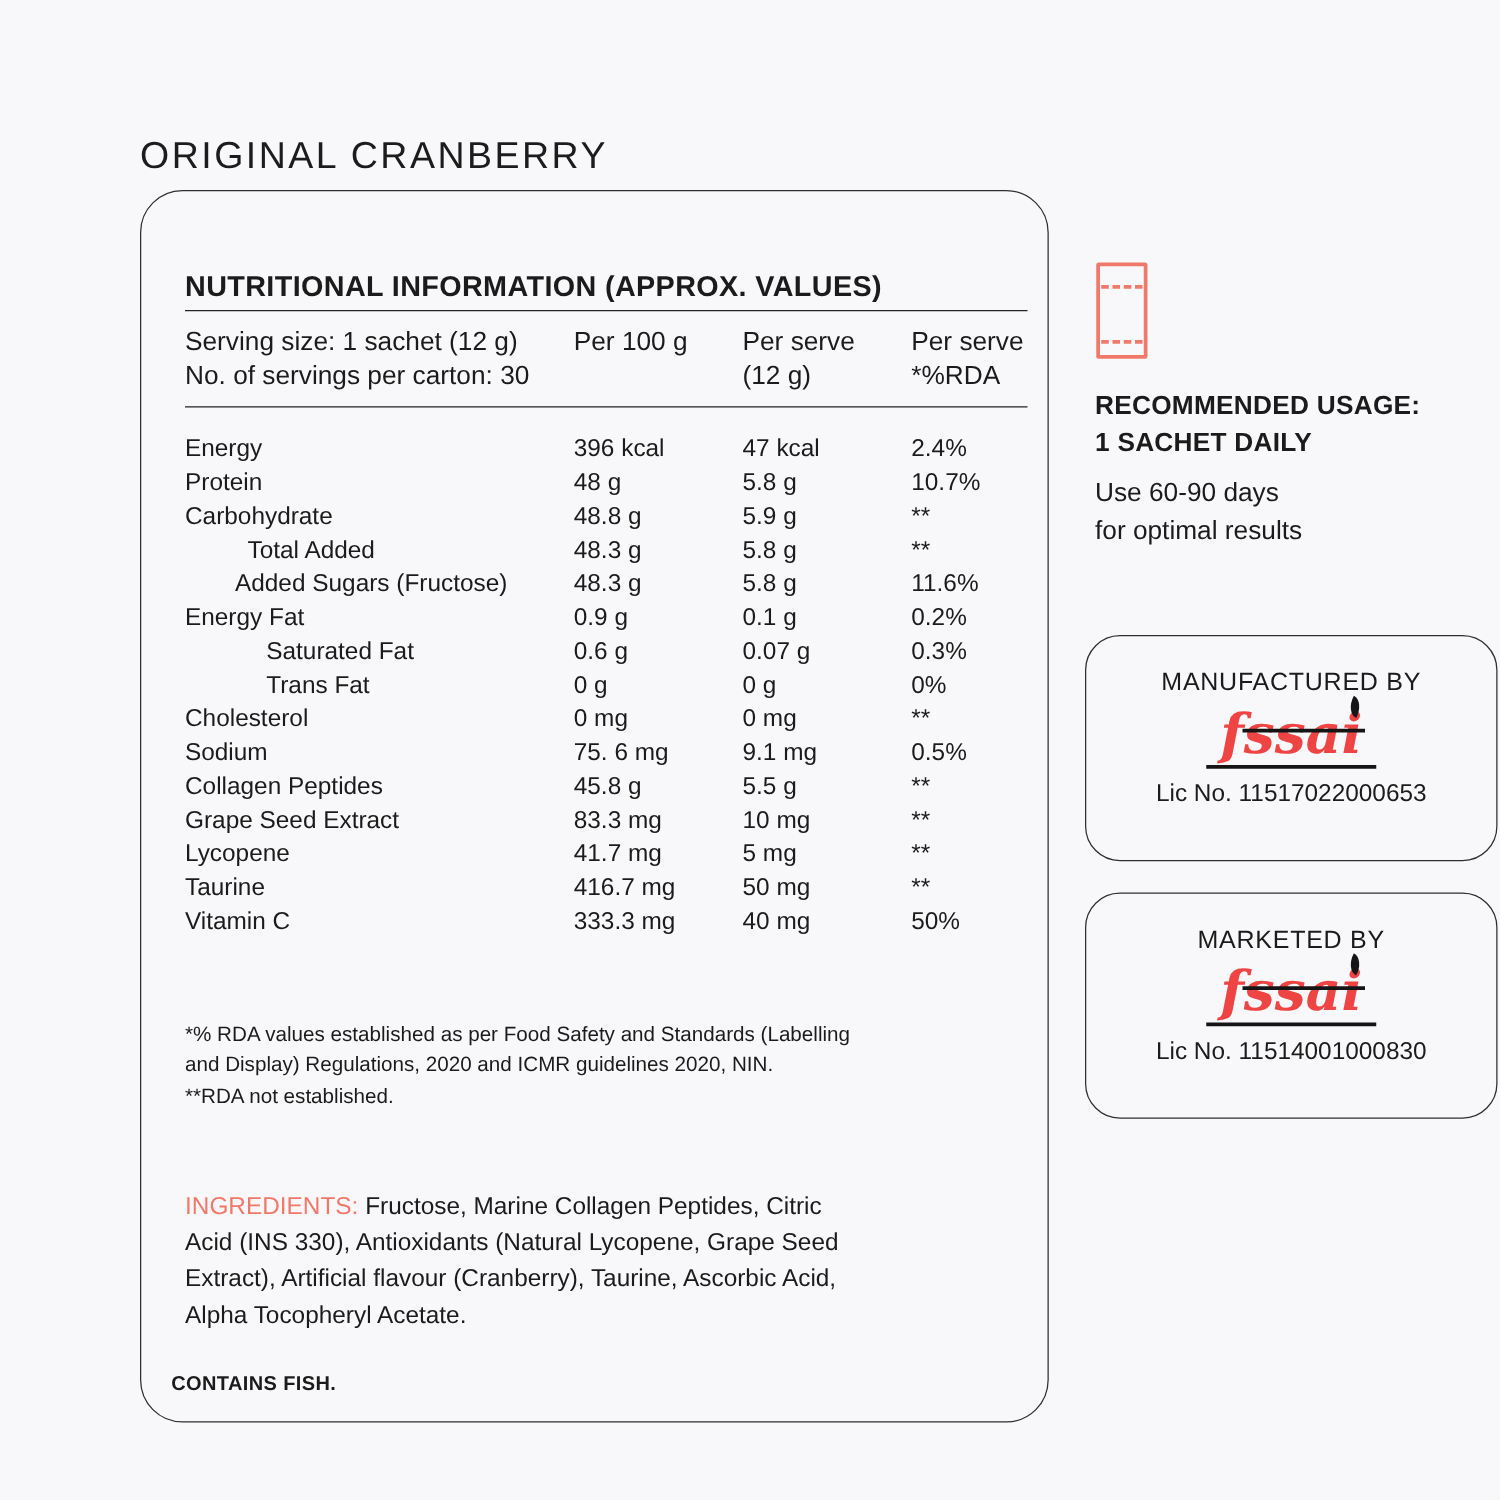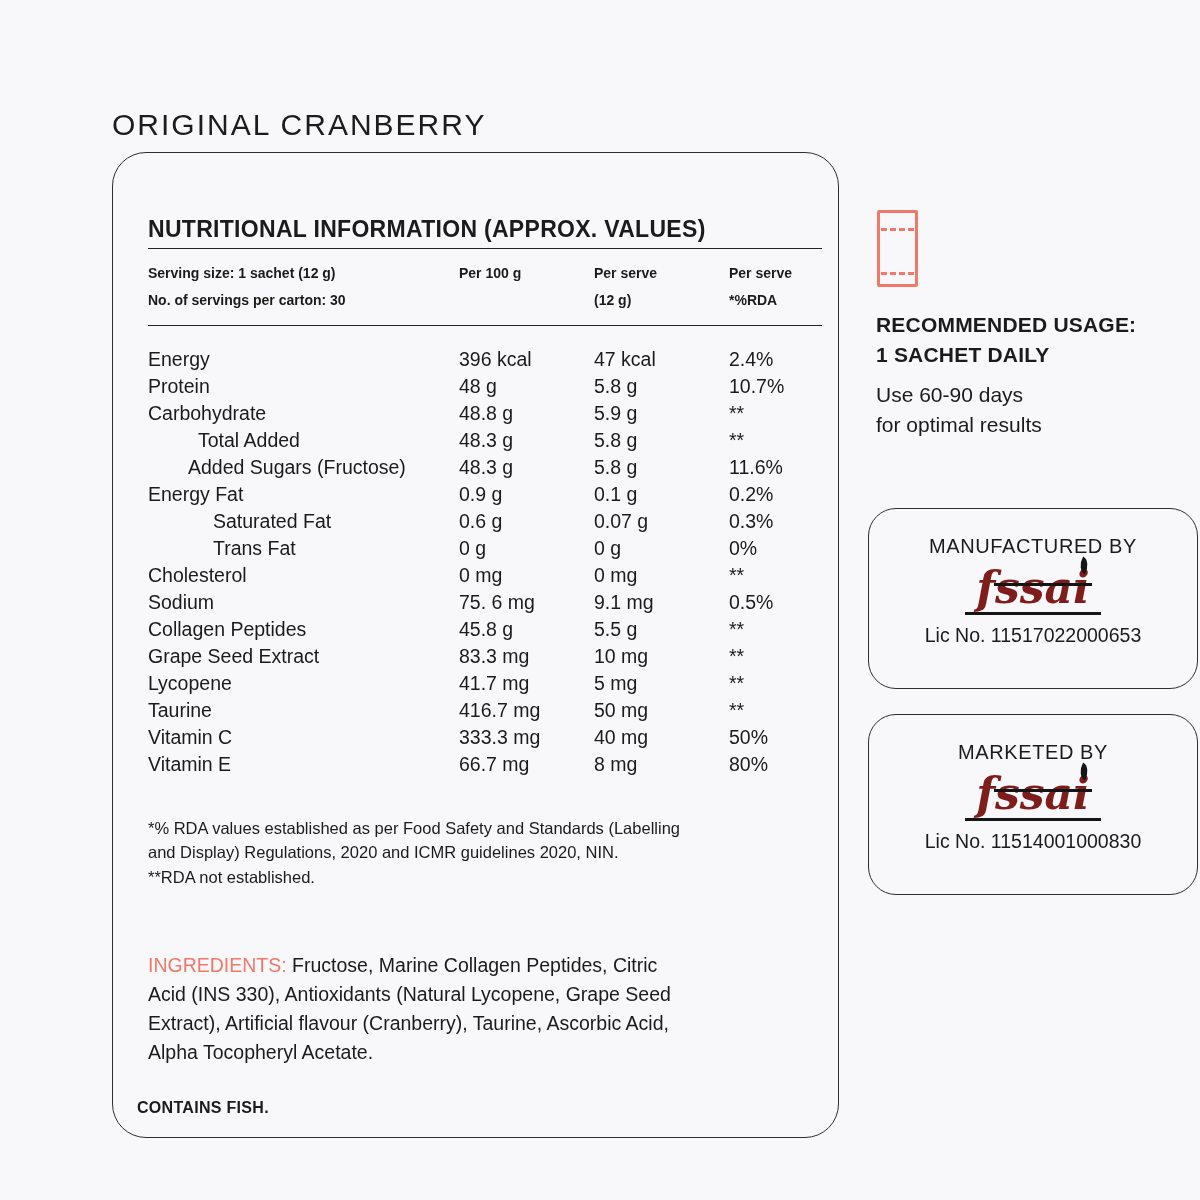--- a/index.html
+++ b/index.html
@@ -32,21 +32,21 @@
     position:absolute;left:35px;top:44px;
     font-size:23px;font-weight:700;letter-spacing:.3px;white-space:pre;
   }
   .rule{position:absolute;left:35px;width:674px;height:0;border-top:1.6px solid #222;}
   .rule-1{top:95px;}
   .rule-2{top:172px;}
 
   .t-head{
     position:absolute;left:35px;top:107px;width:674px;
     display:grid;grid-template-columns:311px 135px 135px 1fr;
-    font-size:14px;font-weight:700;line-height:27px;
+    font-size:21px;font-weight:400;line-height:27px;
   }
   .t-head .cell{white-space:pre-line;}
   .t-head .serving{white-space:pre;}
 
   .t-body{position:absolute;left:35px;top:193px;width:674px;}
   .t-row{
     display:grid;grid-template-columns:311px 135px 135px 1fr;
     font-size:19.5px;line-height:27px;
   }
   .t-row span{white-space:pre;}
@@ -94,21 +94,21 @@
   }
   .cert-mfd{top:508px;}
   .cert-mkt{top:714px;}
   .cert-heading{margin-top:26px;font-size:20px;letter-spacing:.6px;white-space:pre;}
   .cert-license{font-size:19.5px;margin-top:0;white-space:pre;}
 
   
   .fssai{
     position:relative;display:inline-block;margin-top:1px;
     font-family:"DejaVu Serif",serif;font-style:italic;font-weight:600;
-    font-size:44px;line-height:1.15;padding:4px 14px 10px;color:#7f1d1d;
+    font-size:44px;line-height:1.15;padding:4px 14px 10px;color:#ef4444;
   }
   .fssai-topline{position:absolute;left:32px;right:12px;top:24px;height:2.5px;background:#151515;}
   .fssai-underline{position:absolute;left:3px;right:3px;bottom:9px;height:3px;background:#151515;}
   .fssai-leaf{
     position:absolute;right:15px;top:-1px;width:10px;height:15px;
     background:#151515;border-radius:0 100% 0 100%;transform:rotate(28deg);
   }
 </style>
 </head>
 <body>
@@ -214,26 +214,20 @@
         <span class="c-p100">416.7 mg</span>
         <span class="c-serve">50 mg</span>
         <span class="c-rda">**</span>
       </div>
       <div class="t-row ind-0">
         <span class="c-label">Vitamin C</span>
         <span class="c-p100">333.3 mg</span>
         <span class="c-serve">40 mg</span>
         <span class="c-rda">50%</span>
       </div>
-      <div class="t-row ind-0">
-        <span class="c-label">Vitamin E</span>
-        <span class="c-p100">66.7 mg</span>
-        <span class="c-serve">8 mg</span>
-        <span class="c-rda">80%</span>
-      </div>
     </div>
 
   <p class="footnotes">*% RDA values established as per Food Safety and Standards (Labelling
 and Display) Regulations, 2020 and ICMR guidelines 2020, NIN.
 **RDA not established.</p>
 
   <p class="ingredients"><span class="accent">INGREDIENTS:</span> <span>Fructose, Marine Collagen Peptides, Citric
 Acid (INS 330), Antioxidants (Natural Lycopene, Grape Seed
 Extract), Artificial flavour (Cranberry), Taurine, Ascorbic Acid,
 Alpha Tocopheryl Acetate.</span></p>

